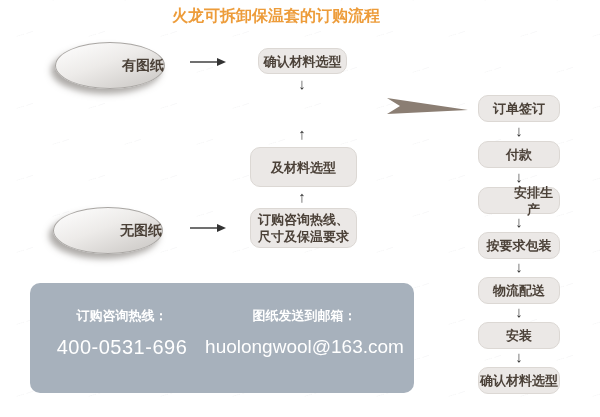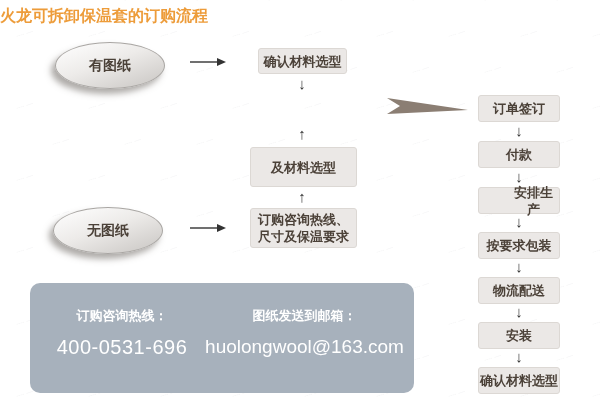--- a/index.html
+++ b/index.html
@@ -3,34 +3,34 @@
 <meta charset="utf-8">
 <style>
   html,body{margin:0;padding:0;}
   body{font-family:"Liberation Sans","DejaVu Sans",sans-serif;background:#ffffff;}
   .canvas{position:relative;width:600px;height:417px;background:#ffffff;overflow:hidden;}
 
   .watermark{position:absolute;inset:0;pointer-events:none;z-index:0;}
   .watermark span{position:absolute;font-size:7px;color:#8a9096;opacity:.10;
     transform:rotate(-20deg);white-space:nowrap;}
 
-  .title{position:absolute;left:0;top:6px;width:552px;margin:0;text-align:left;
+  .title{position:absolute;left:0;top:6px;width:552px;margin:0;text-align:center;
     font-size:16px;font-weight:bold;color:var(--c-title,#ED9C3A);z-index:2;}
 
   .ellipse{position:absolute;width:108px;height:45px;border-radius:50%;
     border:1px solid var(--c-ellipse-border,#A9A6A3);
     background:linear-gradient(160deg,#ffffff 0%,#edebe9 45%,#c8c5c2 100%);
     box-shadow:-4px 5px 6px rgba(96,90,84,.5);
-    display:flex;align-items:center;justify-content:center;
+    display:flex;align-items:center;justify-content:flex-end;
     font-size:14px;font-weight:bold;color:var(--c-box-text,#4B4138);z-index:2;}
   .e1{left:55px;top:42px;}
   .e2{left:53px;top:207px;}
 
   .box{position:absolute;background:var(--c-box-bg,#EBE8E6);
-    border:1px solid var(--c-box-border,#DCD8D4);border-radius:3px;
+    border:1px solid var(--c-box-border,#DCD8D4);border-radius:10px;
     display:flex;flex-direction:column;align-items:center;justify-content:center;
     font-size:13px;font-weight:bold;color:var(--c-box-text,#4B4138);
     line-height:17px;text-align:center;z-index:2;box-sizing:border-box;}
   .m1{left:258px;top:48px;width:89px;height:26px;}
   .m2{left:258px;top:95px;width:89px;height:27px;}
   .m3{left:250px;top:147px;width:107px;height:40px;}
   .m4{left:250px;top:208px;width:107px;height:40px;}
   .r{left:478px;width:82px;height:27px;}
   .r1{top:95px;}.r2{top:141px;}.r3{top:187px;padding-left:29px;}.r4{top:232px;}
   .r5{top:277px;}.r6{top:322px;}.r7{top:367px;}

